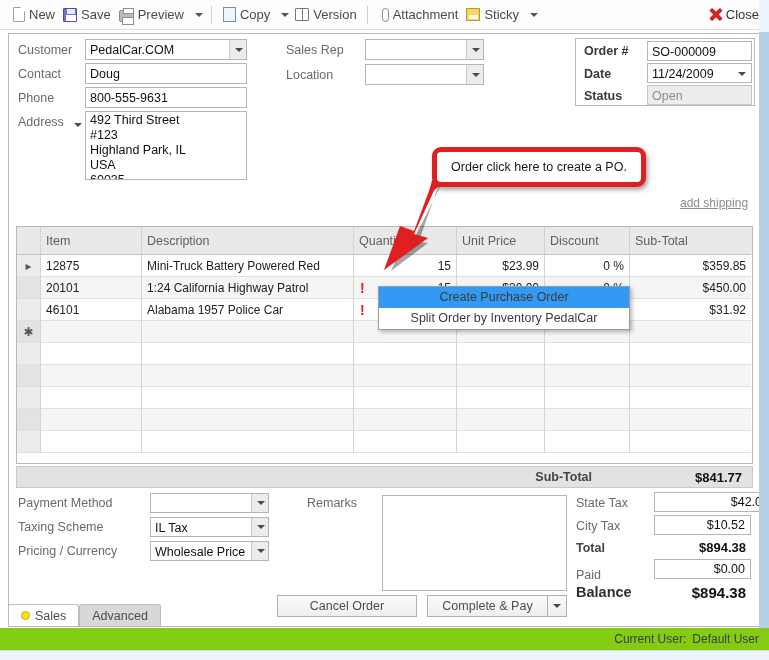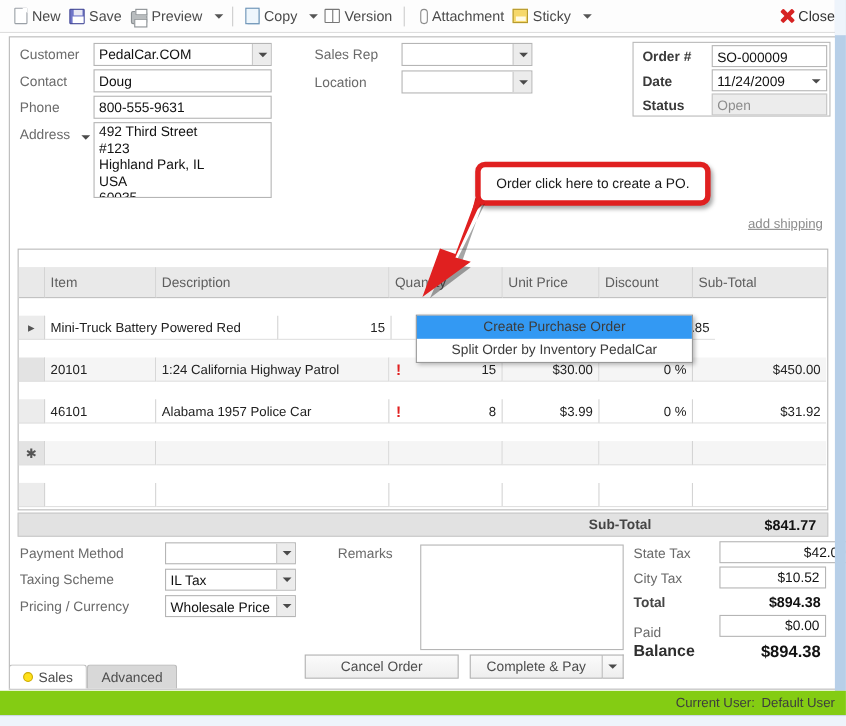--- a/index.html
+++ b/index.html
@@ -210,21 +210,21 @@
   .arrow { position: absolute; left: 380px; top: 182px; z-index: 45; }
 
   
   .grid {
     position: absolute; left: 7px; top: 192px;
     width: 737px; height: 238px;
     border: 1px solid #b9b9b9;
     background: #ffffff;
     overflow: hidden;
   }
-  .grid-row { display: flex; height: 22px; margin-top: 16px; }
+  .grid-row { display: flex; height: 22px; }
   .grid-head { height: 28px; background: #e9e9e9; }
   .gc {
     border-right: 1px solid #d4d4d4;
     border-bottom: 1px solid #e0e0e0;
     padding: 0 5px;
     display: flex; align-items: center;
     font-size: 12px; color: #222;
     overflow: hidden; white-space: nowrap;
   }
   .grid-head .gc {
@@ -463,20 +463,21 @@
         <div class="gc c-item">Item</div>
         <div class="gc c-desc">Description</div>
         <div class="gc c-qty" style="justify-content:flex-start;">Quantity</div>
         <div class="gc c-price" style="justify-content:flex-start;">Unit Price</div>
         <div class="gc c-disc" style="justify-content:flex-start;">Discount</div>
         <div class="gc c-sub" style="justify-content:flex-start;">Sub-Total</div>
       </div>
 
       <div class="grid-row">
         <div class="gc c-sel">▸</div>
+        <div class="gc c-item">12875</div>
         <div class="gc c-desc">Mini-Truck Battery Powered Red</div>
         <div class="gc c-qty">
             <span class="bang"></span>
             <span>15</span>
           </div>
         <div class="gc c-price">$23.99</div>
         <div class="gc c-disc">0 %</div>
         <div class="gc c-sub">$359.85</div>
       </div>
 

